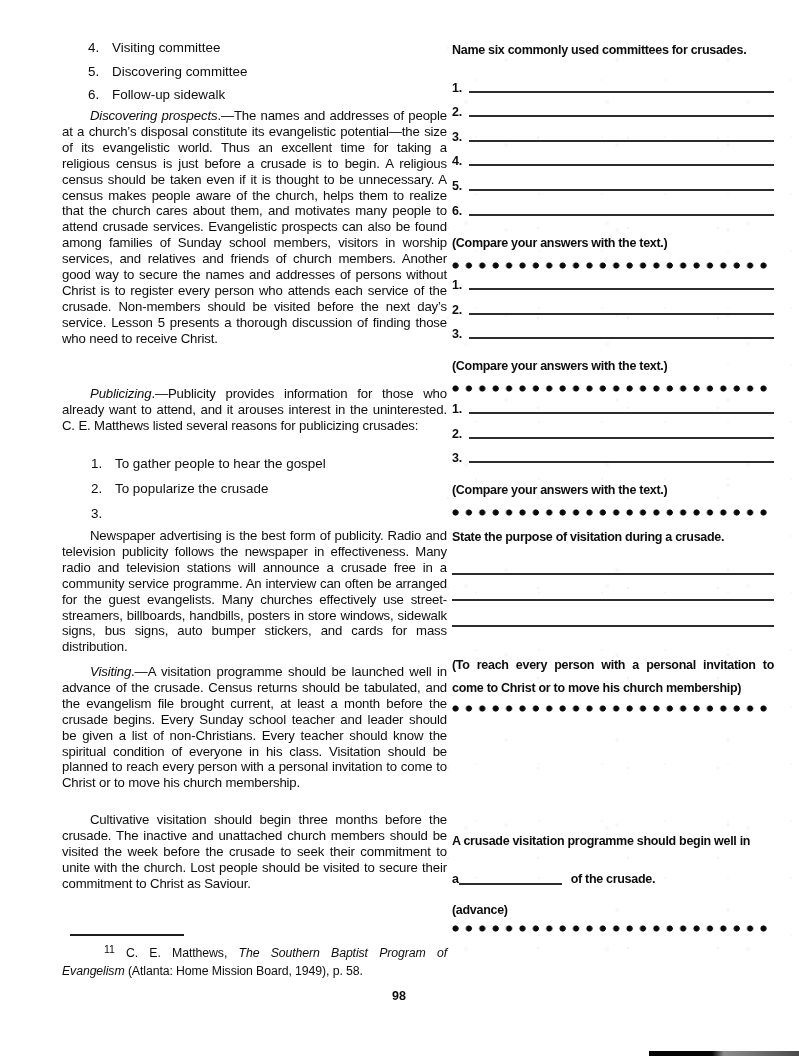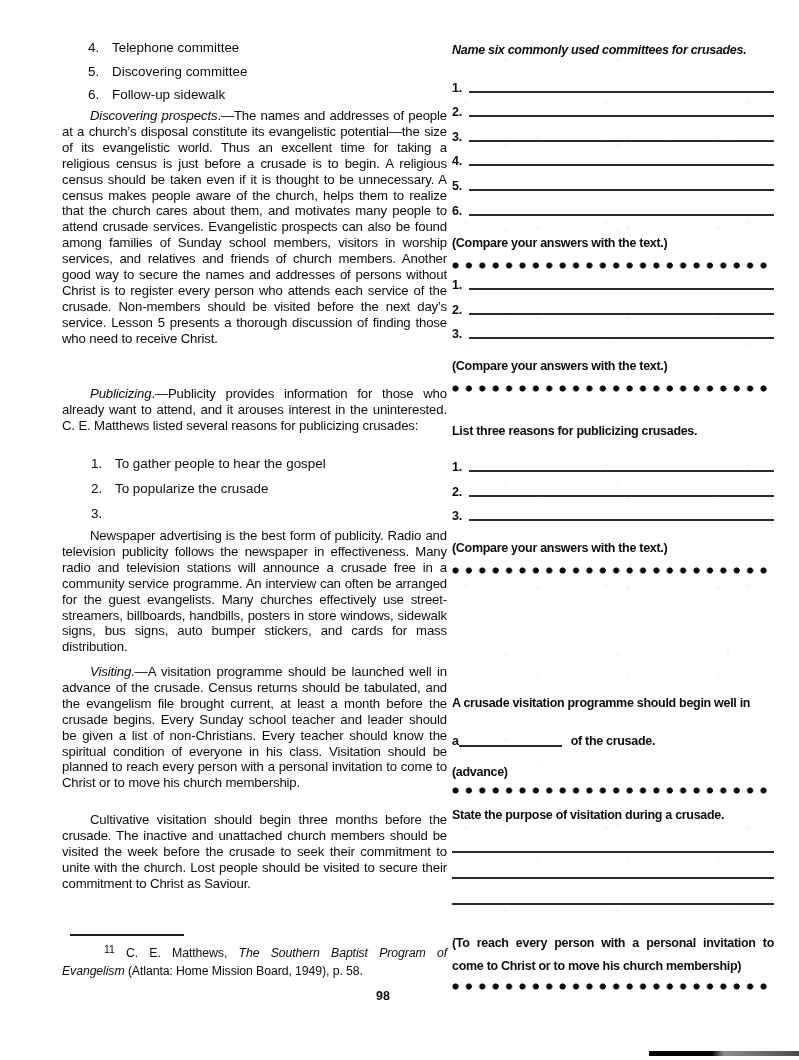--- a/index.html
+++ b/index.html
@@ -50,37 +50,37 @@
     background-image:radial-gradient(circle at 3.5px 3.5px, #0b0b0b 2.7px, transparent 3.4px);
     background-size:13.4px 7px;background-repeat:repeat-x;
   }
   .fill-row{display:flex;align-items:flex-end;margin-top:12px;height:26px;}
   .fill-blank{width:103px;border-bottom:2px solid #2c2c2c;margin-bottom:2px;}
   .fill-suffix{padding-left:9px;}
   .adv-note{margin-top:15px;}
   .wrap-note{margin-top:27px;line-height:22.5px;text-align:justify;}
 
   
-  .page-number{position:absolute;left:376px;top:989px;font-size:12.5px;font-weight:700;letter-spacing:0;}
+  .page-number{position:absolute;left:392px;top:989px;font-size:12.5px;font-weight:700;letter-spacing:0;}
   .corner-bar{
     position:absolute;left:649px;top:1051px;width:150px;height:5px;
     background:linear-gradient(90deg,#050505 0%,#050505 42%,#8d8d8d 50%,#4a4a4a 100%);
   }
 </style>
 </head>
 <body>
 
 <div class="page">
 
   <div class="left-col">
 
     <div class="blk toplist" style="top:40px;">
       <div class="li">
         <span class="num">4.</span>
-        <span>Telephone committee</span>
+        <span>Visiting committee</span>
       </div>
       <div class="li">
         <span class="num">5.</span>
         <span>Discovering committee</span>
       </div>
       <div class="li">
         <span class="num">6.</span>
         <span>Follow-up sidewalk</span>
       </div>
     </div>
@@ -123,21 +123,21 @@
 
     <div class="blk footnote" style="top:940px;">
       <span class="fn-marker">11</span><span> C. E. Matthews, </span><span class="ital">The Southern Baptist Program of Evangelism</span><span> (Atlanta: Home Mission Board, 1949), p. 58.</span>
     </div>
   </div>
 
   <div class="right-col">
     <div class="rc-inner">
 
       <div>
-        <div class="prompt" style="line-height:16px;margin-bottom:13px;font-style:italic;">Name six commonly used committees for crusades.</div>
+        <div class="prompt" style="line-height:16px;margin-bottom:13px;">Name six commonly used committees for crusades.</div>
         <div class="blank-row">
           <span class="num">1.</span>
           <div class="line"></div>
         </div>
         <div class="blank-row">
           <span class="num">2.</span>
           <div class="line"></div>
         </div>
         <div class="blank-row">
           <span class="num">3.</span>
@@ -170,62 +170,61 @@
         </div>
         <div class="blank-row">
           <span class="num">3.</span>
           <div class="line"></div>
         </div>
         <div class="note">(Compare your answers with the text.)</div>
         <div class="dots"></div>
       </div>
 
       <div>
-        <div class="prompt" style="line-height:16px;margin-top:31px;margin-bottom:11px;">List three reasons for publicizing crusades.</div>
         <div class="blank-row">
           <span class="num">1.</span>
           <div class="line"></div>
         </div>
         <div class="blank-row">
           <span class="num">2.</span>
           <div class="line"></div>
         </div>
         <div class="blank-row">
           <span class="num">3.</span>
           <div class="line"></div>
         </div>
         <div class="note">(Compare your answers with the text.)</div>
         <div class="dots"></div>
-      </div>
-
-      <div>
-        <div class="prompt" style="line-height:16px;margin-top:121px;">A crusade visitation programme should begin well in</div>
-        <div class="fill-row">
-          <span>a</span>
-          <div class="fill-blank"></div>
-          <span class="fill-suffix">of the crusade.</span>
-        </div>
-        <div class="adv-note">(advance)</div>
-        <div class="dots" style="margin-top:7px;"></div>
       </div>
 
       <div>
         <div class="prompt" style="line-height:16px;margin-top:13px;margin-bottom:4px;">State the purpose of visitation during a crusade.</div>
         <div class="plain-row">
             <div class="line"></div>
           </div>
         <div class="plain-row">
             <div class="line"></div>
           </div>
         <div class="plain-row">
             <div class="line"></div>
           </div>
         <div class="wrap-note">(To reach every person with a personal invitation to come to Christ or to move his church membership)</div>
         <div class="dots" style="margin-top:6px;"></div>
       </div>
 
+      <div>
+        <div class="prompt" style="line-height:16px;margin-top:121px;">A crusade visitation programme should begin well in</div>
+        <div class="fill-row">
+          <span>a</span>
+          <div class="fill-blank"></div>
+          <span class="fill-suffix">of the crusade.</span>
+        </div>
+        <div class="adv-note">(advance)</div>
+        <div class="dots" style="margin-top:7px;"></div>
+      </div>
+
     </div>
   </div>
 
   <div class="page-number">98</div>
   <div class="corner-bar"></div>
 
 </div>
 
 </body></html>

